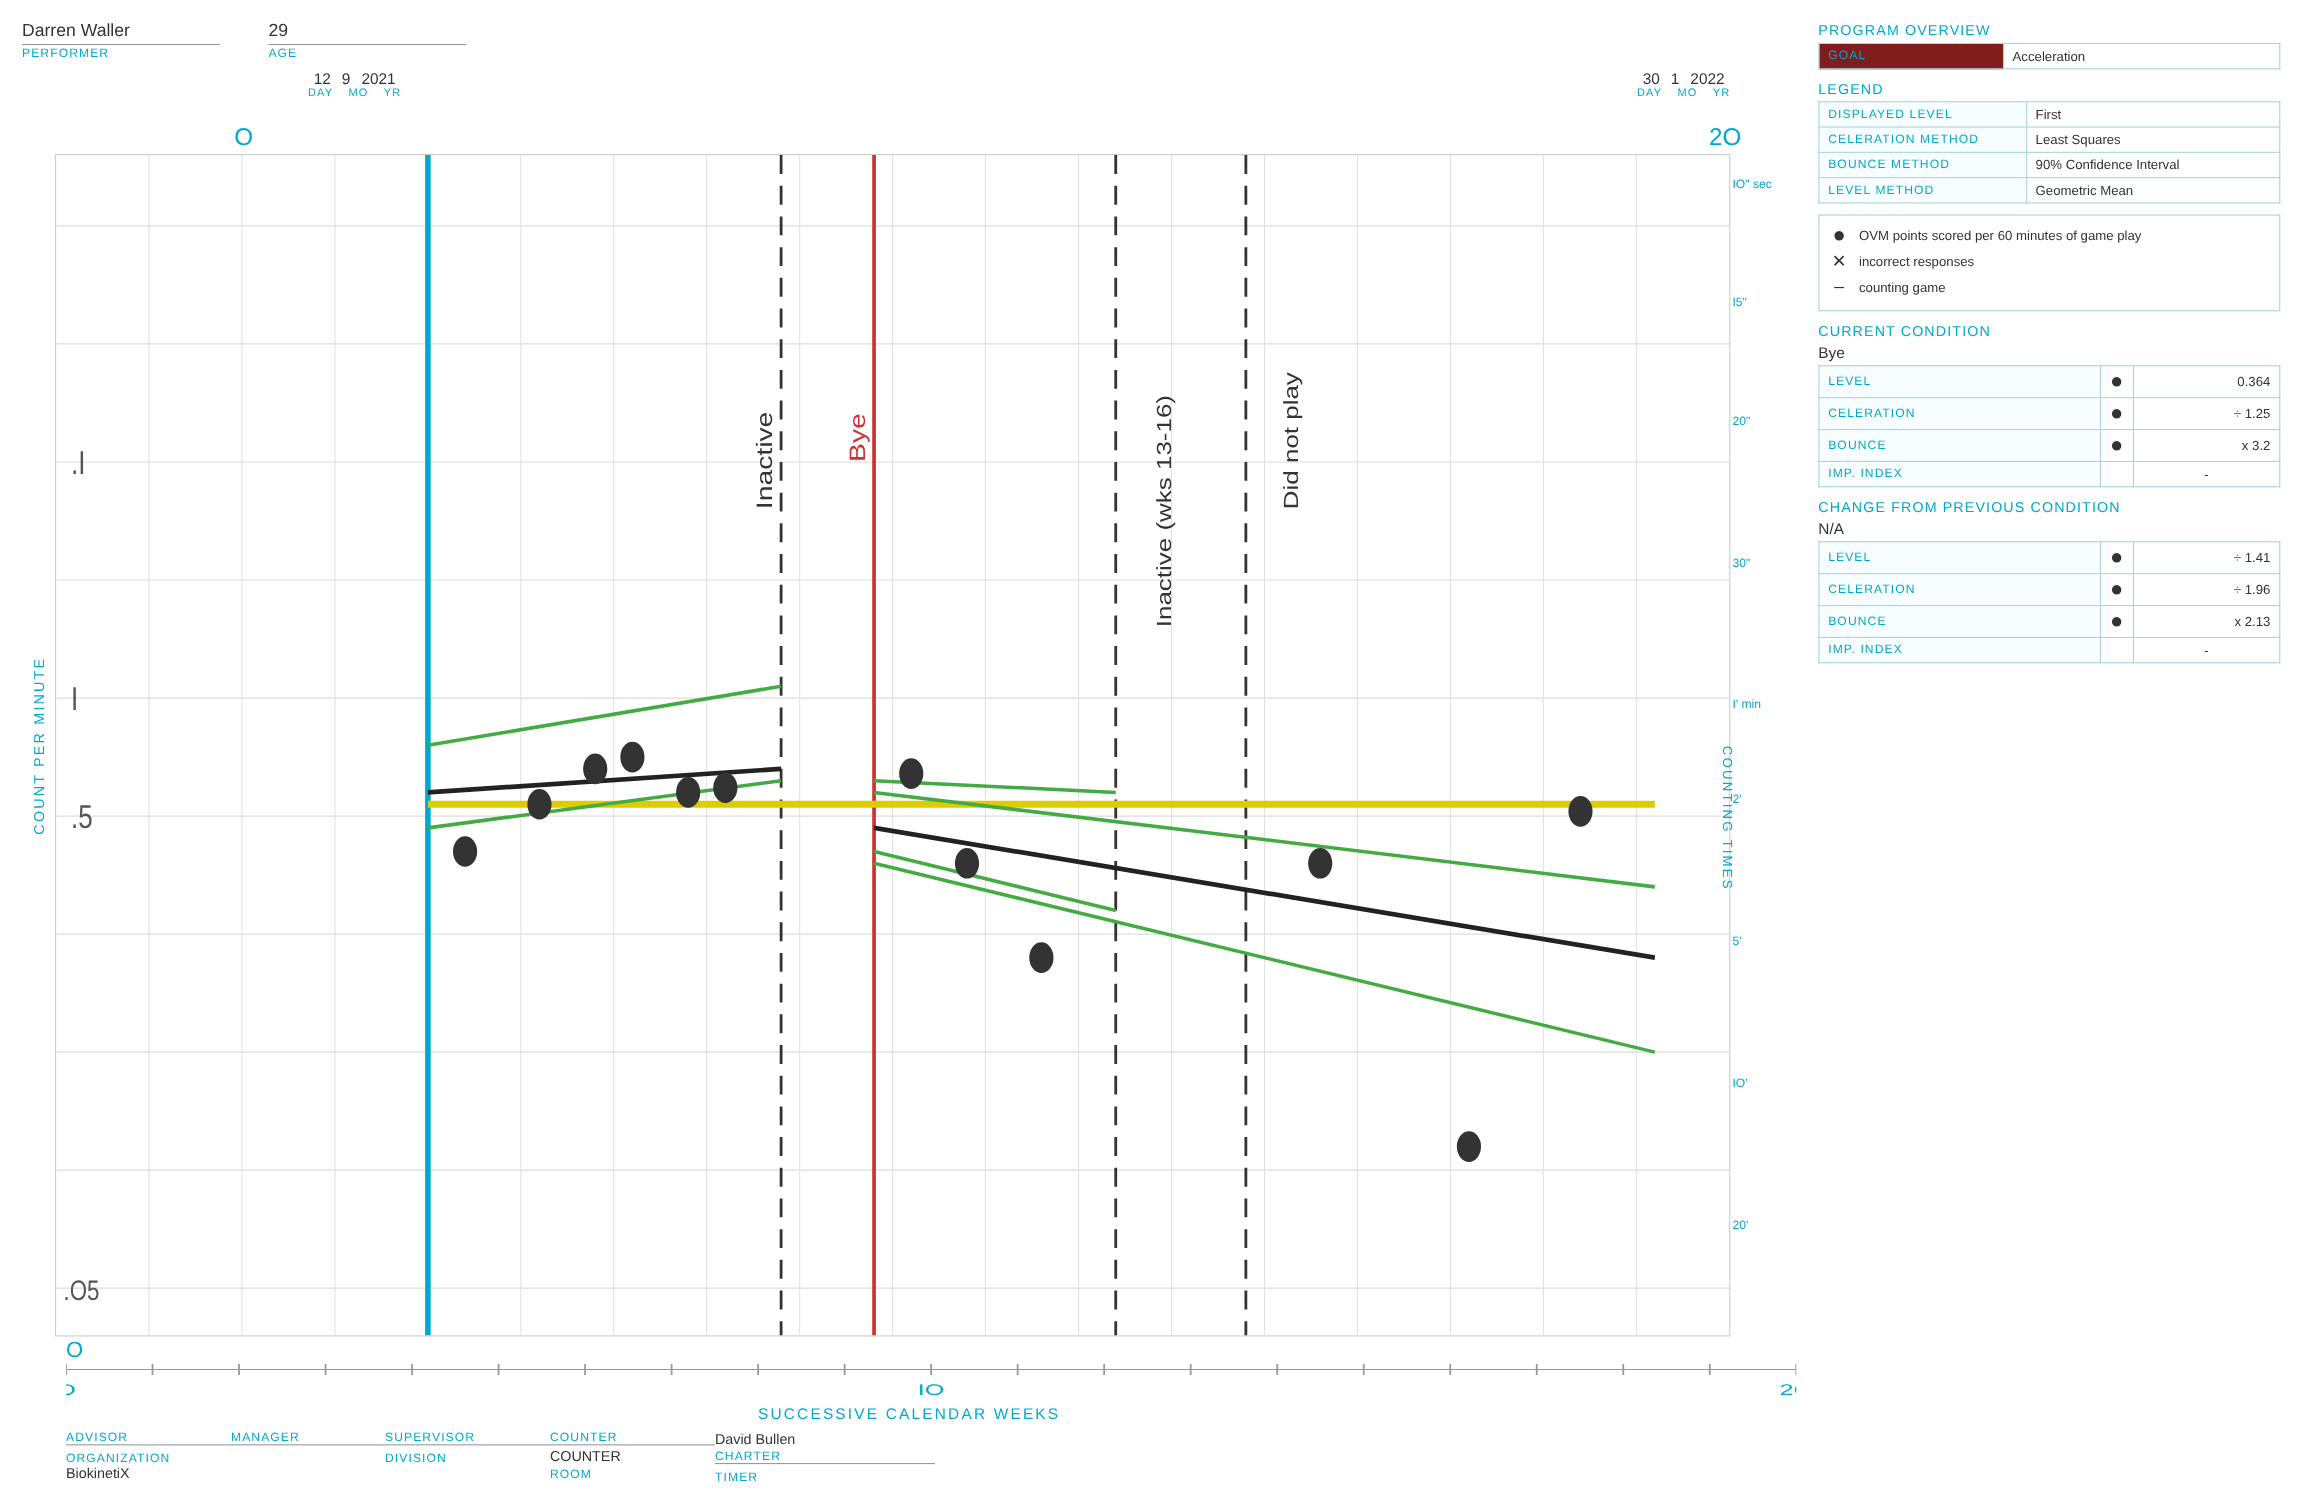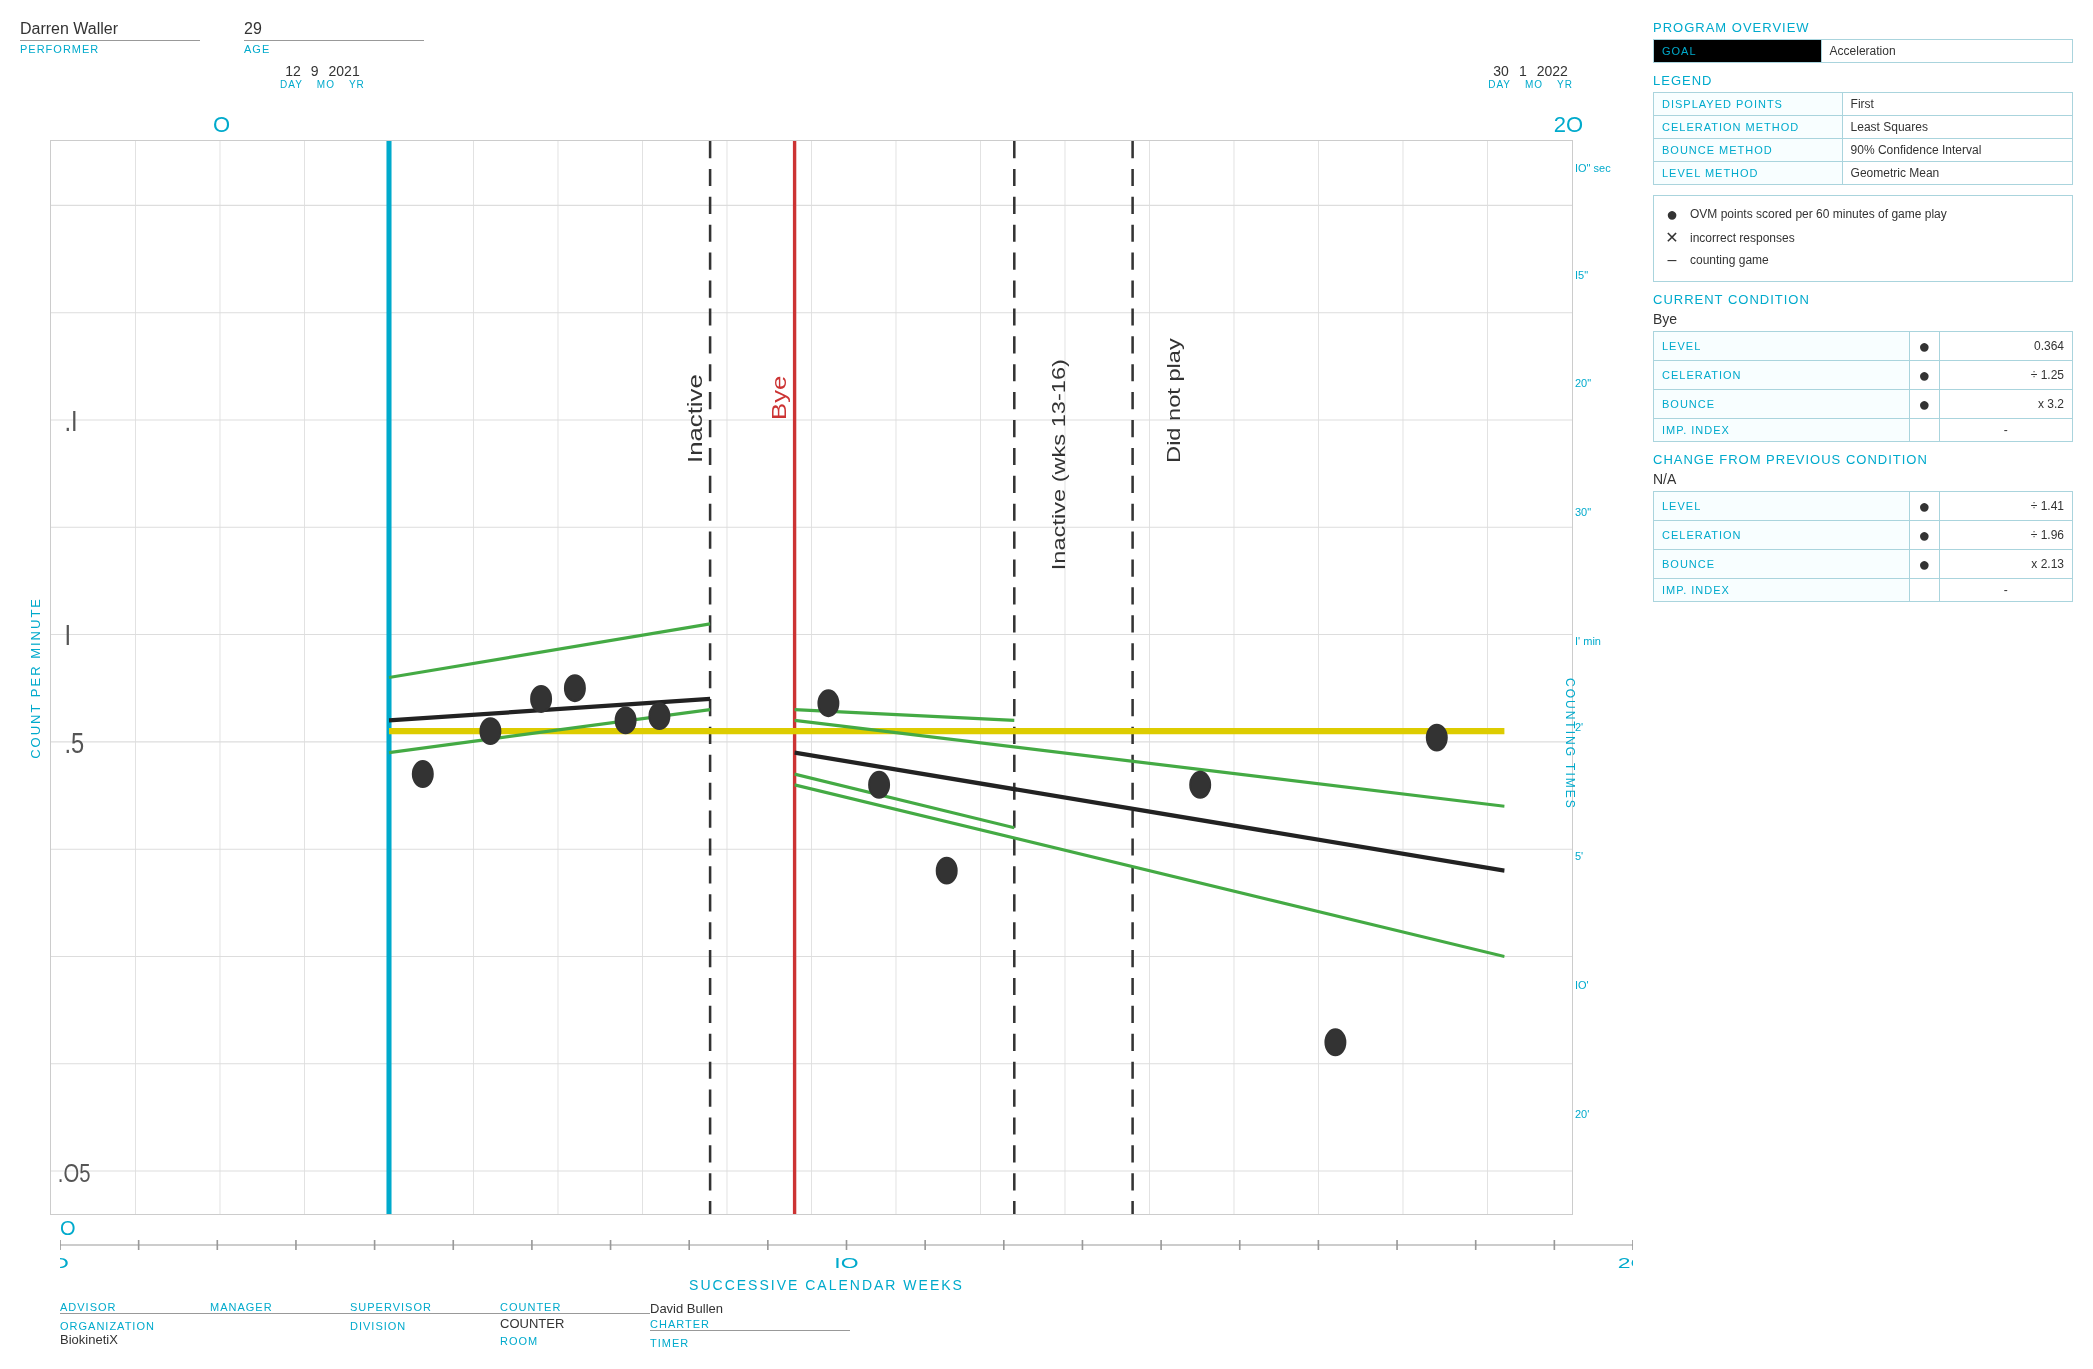--- a/index.html
+++ b/index.html
@@ -180,21 +180,21 @@
       font-size: 12px;
     }
     .goal-table td {
       border: 1px solid #aad4dd;
       padding: 4px 8px;
     }
     .goal-table td:first-child {
       color: #00aacc;
       font-size: 11px;
       letter-spacing: 1px;
-      background: #000000;
+      background: #7f1d1d;
       width: 40%;
     }
     .legend-box {
       border: 1px solid #aad4dd;
       padding: 8px;
     }
     .legend-item {
       display: flex;
       align-items: center;
       gap: 8px;
@@ -474,21 +474,21 @@
         </tr>
       </tbody>
         </table>
     </div>
 
     <div>
       <div class="section-title">LEGEND</div>
       <table class="info-table">
         <tbody>
             <tr>
-          <td>DISPLAYED POINTS</td>
+          <td>DISPLAYED LEVEL</td>
           <td>First</td>
         </tr>
         <tr>
           <td>CELERATION METHOD</td>
           <td>Least Squares</td>
         </tr>
         <tr>
           <td>BOUNCE METHOD</td>
           <td>90% Confidence Interval</td>
         </tr>

